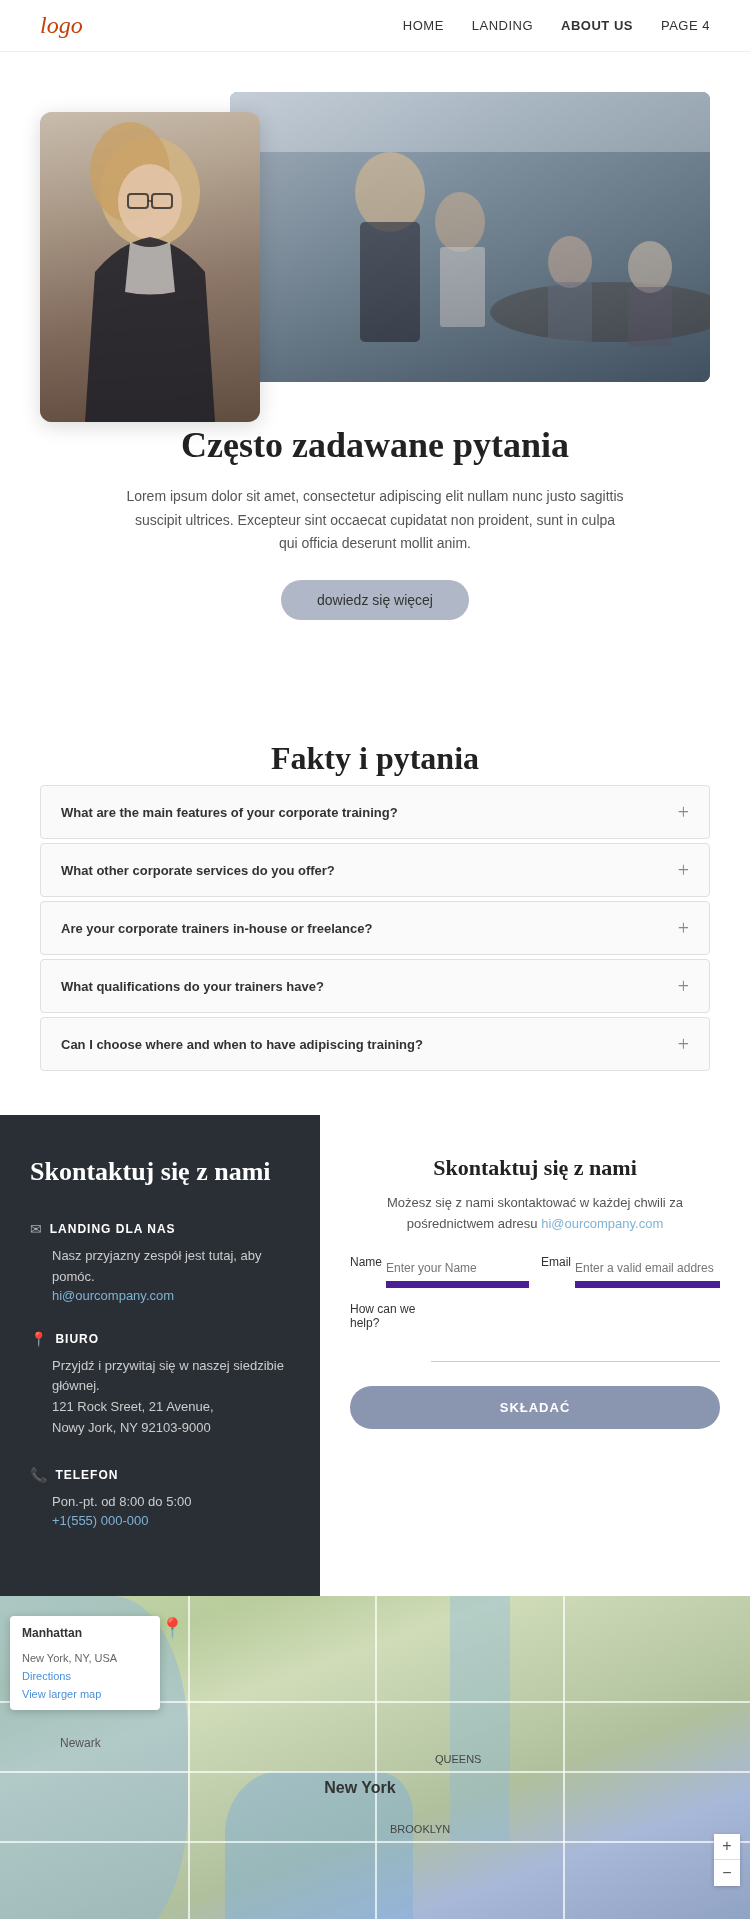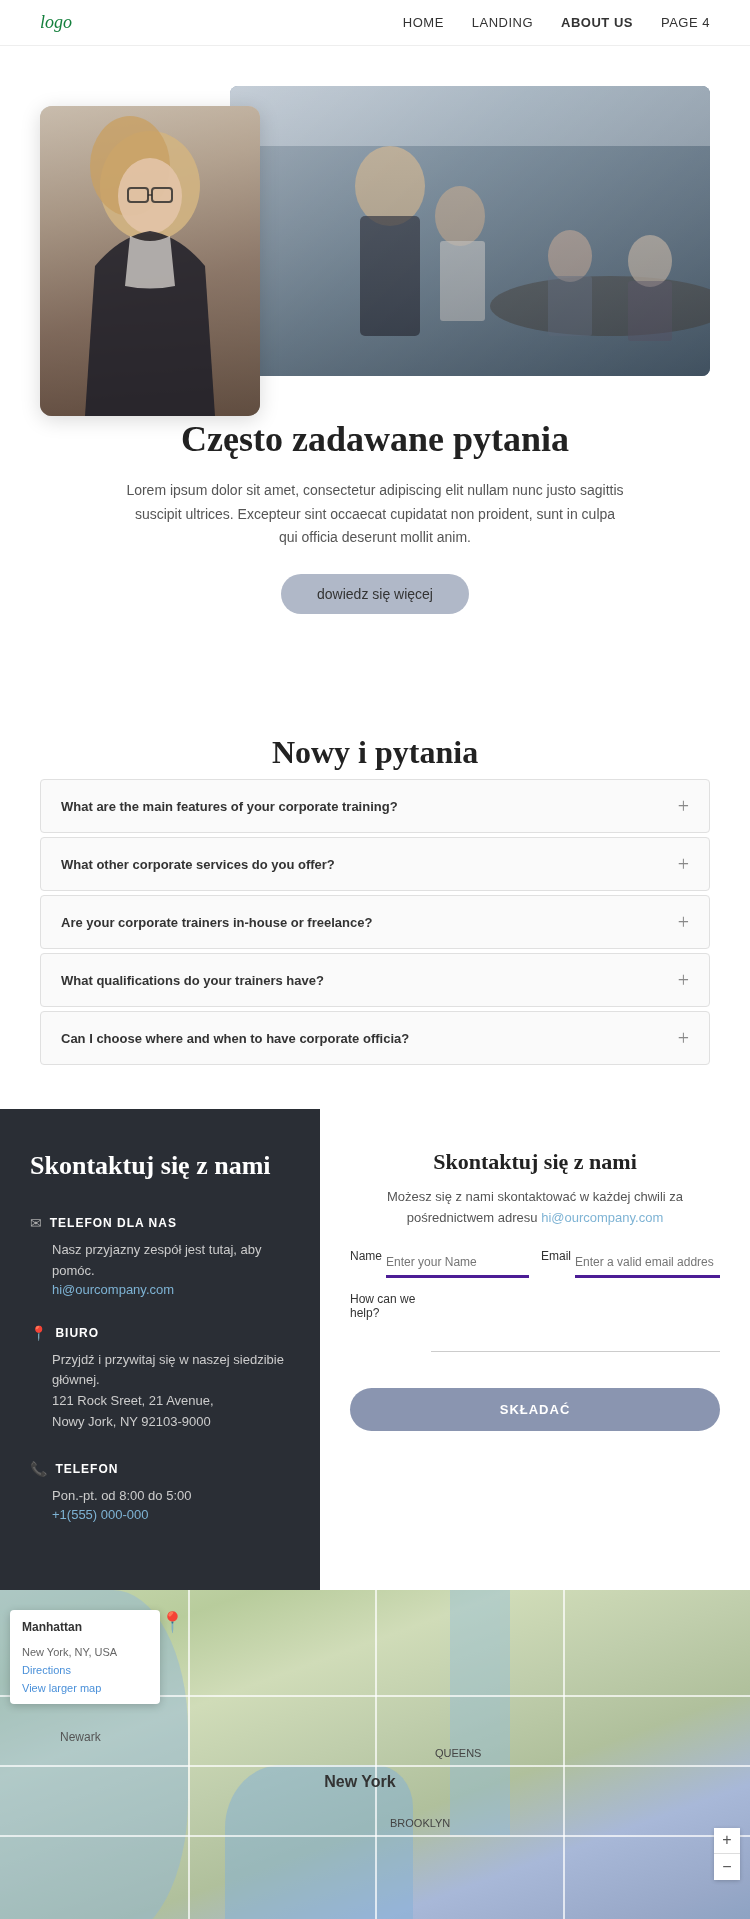--- a/index.html
+++ b/index.html
@@ -3,21 +3,21 @@
   <meta charset="utf-8">
   <style>
     * { margin: 0; padding: 0; box-sizing: border-box; }
     body { font-family: 'Georgia', serif; width: 750px; background: #fff; overflow-x: hidden; }
 
     
     .navbar {
       display: flex; align-items: center; justify-content: space-between;
       padding: 12px 40px; border-bottom: 1px solid #eee;
     }
-    .nav-logo { font-size: 18px; color: #15803d; font-style: italic; }
+    .nav-logo { font-size: 24px; color: #c2410c; font-style: italic; }
     .nav-links { display: flex; gap: 28px; }
     .nav-links a {
       text-decoration: none; font-size: 13px; font-family: Arial, sans-serif;
       color: #333; letter-spacing: 0.5px; font-weight: 500;
     }
     .nav-links a.active { font-weight: 700; }
 
     
     .hero-section {
       position: relative; padding: 40px 40px 60px 40px;
@@ -138,40 +138,40 @@
     }
     .contact-right-desc a { color: #7eb3d4; text-decoration: none; }
     .contact-form-row {
       display: flex; gap: 12px; margin-bottom: 14px;
     }
     .contact-form-group { flex: 1; display: flex; gap: 4px; }
     .contact-form-label {
       font-size: 12px; font-family: Arial, sans-serif; color: #333;
     }
     .contact-form-input {
-      border: none; border-bottom: 3px solid #4c1d95;
+      border: none; border-bottom: 7px solid #4c1d95;
       padding: 6px 0; font-size: 12px; font-family: Arial, sans-serif;
       color: #999; outline: none; background: transparent;
       width: 100%;
     }
     .contact-form-help-label {
       font-size: 12px; font-family: Arial, sans-serif;
       color: #333; margin-bottom: 4px;
     }
     .contact-form-textarea {
       width: 100%; border: none; border-bottom: 1px solid #ccc;
       font-size: 12px; font-family: Arial, sans-serif;
       color: #999; outline: none; background: transparent;
       resize: none; min-height: 60px; padding: 4px 0;
     }
     .contact-submit-btn {
       width: 100%; padding: 14px;
       background: #8a95b0; color: #fff; border: none;
       border-radius: 30px; font-size: 13px; font-family: Arial, sans-serif;
-      letter-spacing: 1px; cursor: pointer; margin-top: 28px;
+      letter-spacing: 1px; cursor: pointer; margin-top: 16px;
       font-weight: 600;
     }
 
     
     .map-section {
       position: relative; height: 350px; background: #e8e8e0; overflow: hidden;
     }
     .map-placeholder {
       width: 100%; height: 100%;
       background: linear-gradient(135deg, #d4e4c8 0%, #c8d8b8 20%, #b8cca8 40%, #a8bc98 60%, #b8ccb8 80%, #a0b8c8 100%);
@@ -316,53 +316,53 @@
   </div>
 
   <div class="hero-text-block">
     <h1 class="hero-title">Często zadawane pytania</h1>
     <p class="hero-desc">Lorem ipsum dolor sit amet, consectetur adipiscing elit nullam nunc justo sagittis suscipit ultrices. Excepteur sint occaecat cupidatat non proident, sunt in culpa qui officia deserunt mollit anim.</p>
     <button class="hero-btn">dowiedz się więcej</button>
   </div>
 </section>
 
 <section class="faq-section">
-  <h2 class="faq-title">Nowy i pytania</h2>
+  <h2 class="faq-title">Fakty i pytania</h2>
 
   <div class="faq-item">
     <span class="faq-item-text">What are the main features of your corporate training?</span>
     <span class="faq-item-icon">+</span>
   </div>
   <div class="faq-item">
     <span class="faq-item-text">What other corporate services do you offer?</span>
     <span class="faq-item-icon">+</span>
   </div>
   <div class="faq-item">
     <span class="faq-item-text">Are your corporate trainers in-house or freelance?</span>
     <span class="faq-item-icon">+</span>
   </div>
   <div class="faq-item">
     <span class="faq-item-text">What qualifications do your trainers have?</span>
     <span class="faq-item-icon">+</span>
   </div>
   <div class="faq-item">
-    <span class="faq-item-text">Can I choose where and when to have corporate officia?</span>
+    <span class="faq-item-text">Can I choose where and when to have adipiscing training?</span>
     <span class="faq-item-icon">+</span>
   </div>
 </section>
 
 <section class="contact-section">
 
   <div class="contact-left">
     <h2 class="contact-left-title">Skontaktuj się z nami</h2>
 
     <div class="contact-info-block">
       <div class="contact-info-header">
         <span class="contact-info-icon">✉</span>
-        <span class="contact-info-label">TELEFON DLA NAS</span>
+        <span class="contact-info-label">LANDING DLA NAS</span>
       </div>
       <p class="contact-info-text">Nasz przyjazny zespół jest tutaj, aby pomóc.</p>
       <a class="contact-info-link">hi@ourcompany.com</a>
     </div>
 
     <div class="contact-info-block">
       <div class="contact-info-header">
         <span class="contact-info-icon">📍</span>
         <span class="contact-info-label">BIURO</span>
       </div>

